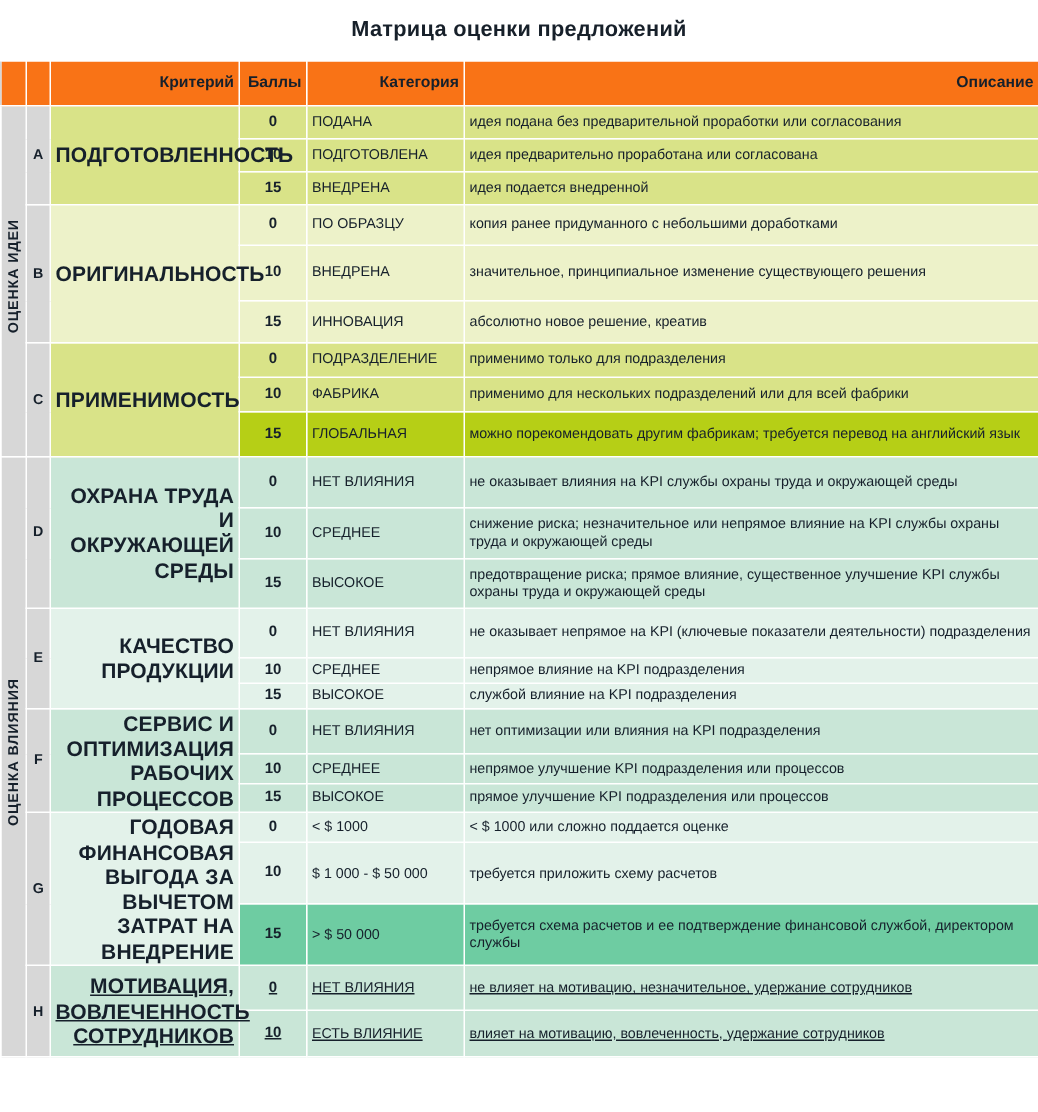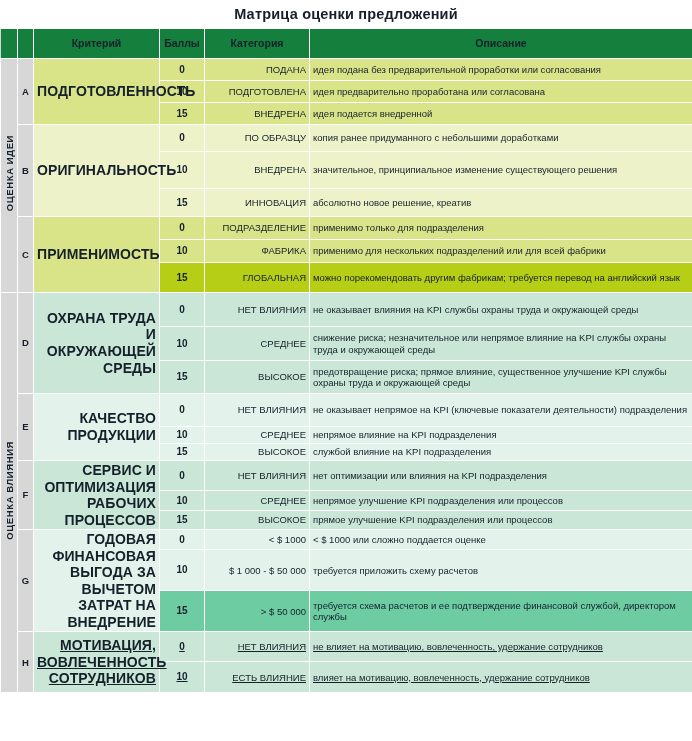--- a/index.html
+++ b/index.html
@@ -17,21 +17,21 @@
 
   #page {
     width: 692px;
     height: 741px;
     position: relative;
     background: #ffffff;
     box-sizing: border-box;
   }
 
   .title-bar {
-    height: 28px;
+    height: 40px;
     display: flex;
     align-items: center;
     justify-content: center;
     background: #ffffff;
   }
   .title-text {
     font-size: 14.5px;
     font-weight: bold;
     color: #17202a;
     letter-spacing: .2px;
@@ -46,25 +46,25 @@
   table.matrix td, table.matrix th {
     border: 1px solid #ffffff;
     padding: 1px 3px;
     vertical-align: middle;
     box-sizing: border-box;
     line-height: 1.18;
   }
 
   
   .hdr {
-    background: #15803d;
+    background: #f97316;
     color: #16202b;
     font-weight: bold;
     font-size: 10.5px;
-    text-align: center;
+    text-align: right;
     height: 30px;
   }
   .hdr.blank { border-left-color: #d7d7d7; }
 
   
   .group-bar {
     background: #d7d7d7;
     width: 17px;
     text-align: center;
     vertical-align: middle;
@@ -104,21 +104,21 @@
 
   
   .score {
     width: 45px;
     text-align: center;
     font-weight: bold;
     font-size: 10px;
   }
   .cat {
     width: 105px;
-    text-align: right;
+    text-align: left;
     font-size: 9.5px;
     font-weight: normal;
   }
   .desc {
     text-align: left;
     font-size: 9.5px;
     padding: 2px 6px;
   }
 
   
@@ -282,21 +282,21 @@
         <tr style="height: 34px;">
           <td class="score c-hl-green">15</td>
           <td class="cat c-hl-green">&gt; $ 50 000</td>
           <td class="desc c-hl-green">требуется схема расчетов и ее подтверждение финансовой службой, директором службы</td>
         </tr>
         <tr style="height: 30px;">
           <td class="letter" rowspan="2">H</td>
           <td class="crit c-imp-h" rowspan="2">МОТИВАЦИЯ, ВОВЛЕЧЕННОСТЬ СОТРУДНИКОВ</td>
           <td class="score c-imp-h">0</td>
           <td class="cat c-imp-h">НЕТ ВЛИЯНИЯ</td>
-          <td class="desc c-imp-h">не влияет на мотивацию, вовлеченность, удержание сотрудников</td>
+          <td class="desc c-imp-h">не влияет на мотивацию, незначительное, удержание сотрудников</td>
         </tr>
         <tr style="height: 31px;">
           <td class="score c-imp-h">10</td>
           <td class="cat c-imp-h">ЕСТЬ ВЛИЯНИЕ</td>
           <td class="desc c-imp-h">влияет на мотивацию, вовлеченность, удержание сотрудников</td>
         </tr>
       </tbody>
   </table>
 
 </div>

